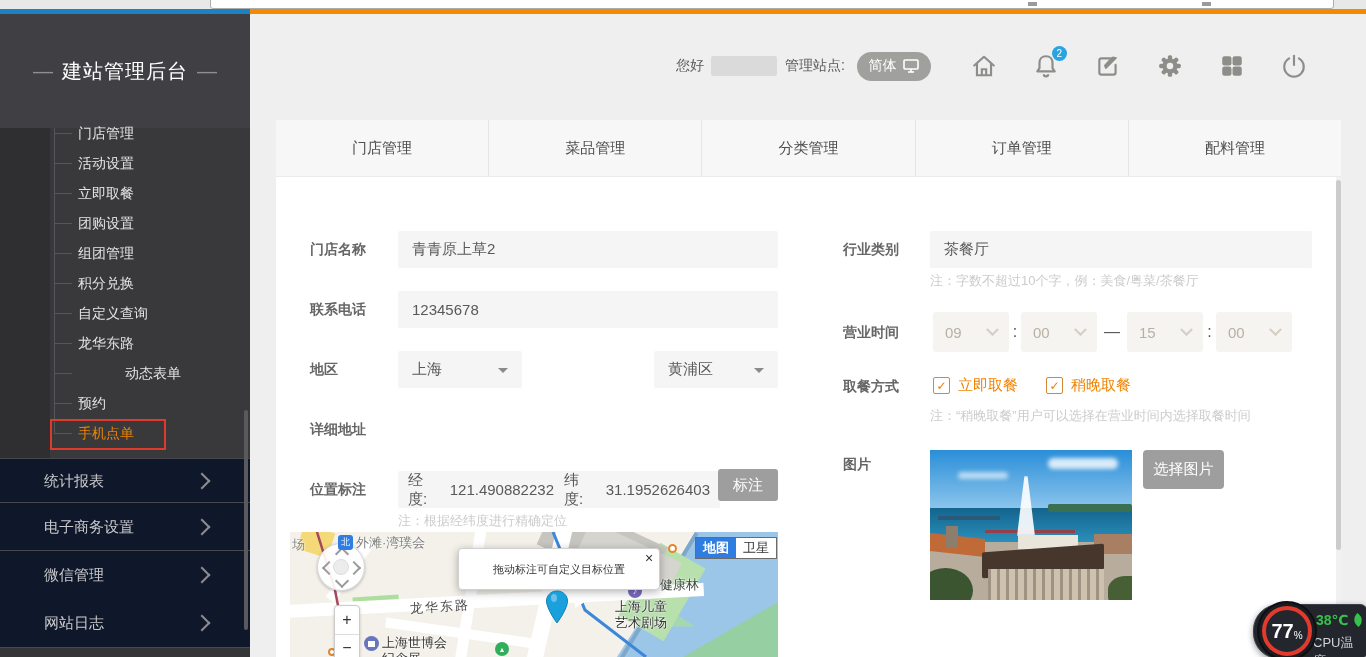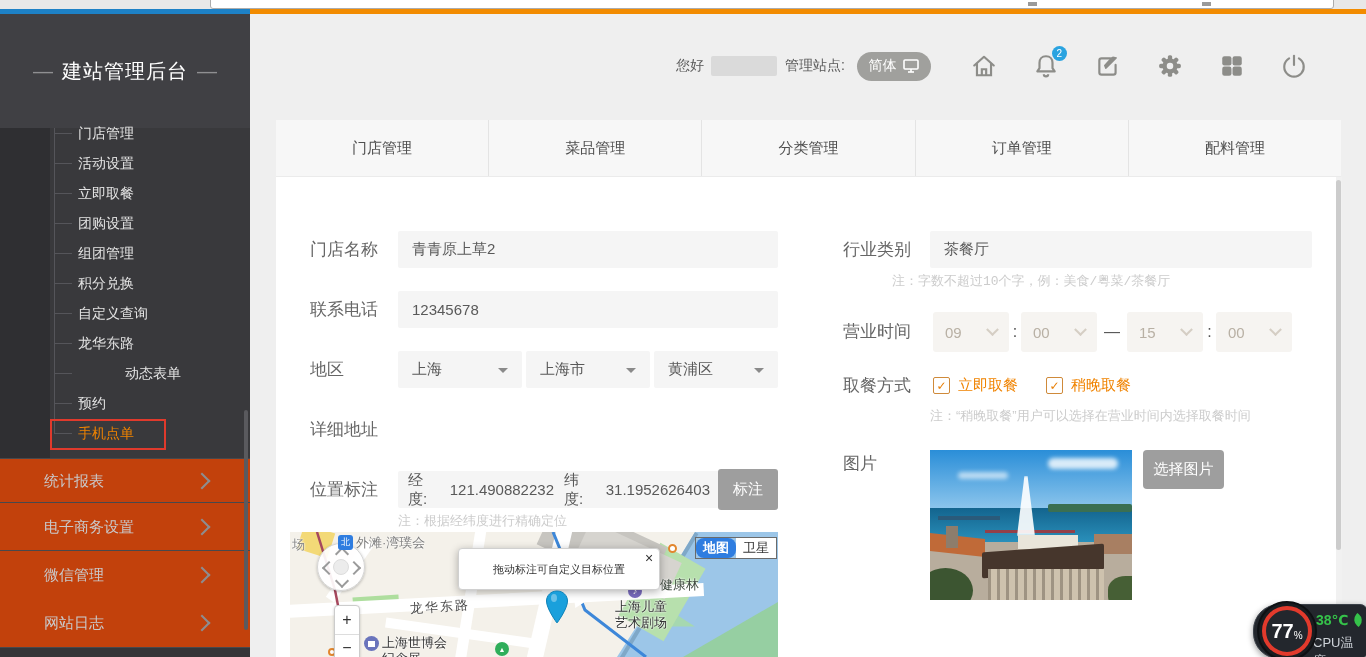--- a/index.html
+++ b/index.html
@@ -18,40 +18,40 @@
   .sb-title .t{color:#fff;font-size:20px;letter-spacing:1px;}
   .sb-title .d{color:#8f8f92;font-size:20px;}
   .sb-sub{left:0;top:114px;width:250px;height:330px;background:#39393c;}
   .sb-gutter{left:0;top:114px;width:50px;height:330px;background:#2f2f32;}
   .tree-line{left:54px;top:114px;width:1px;height:306px;background:#55555a;}
   .tree-tick{width:18px;height:1px;background:#55555a;left:54px;}
   .sb-item{left:78px;width:150px;height:22px;color:#e4e4e4;font-size:14px;line-height:22px;cursor:pointer;}
   .sb-item.active{color:#f08300;}
   .active-box{left:50px;top:405px;width:112px;height:27px;border:2px solid #e03a2c;}
   .sb-scroll{left:244px;top:396px;width:4px;height:220px;background:#5a5a5e;border-radius:2px;}
-  .sb-group{left:0;width:250px;background:#c2410c;border-top:1px solid #48484c;display:flex;align-items:center;cursor:pointer;}
+  .sb-group{left:0;width:250px;background:#0f172a;border-top:1px solid #48484c;display:flex;align-items:center;cursor:pointer;}
   .sb-group .g-label{margin-left:44px;color:#c9c9cb;font-size:15px;}
   .g-chev{position:absolute;right:42px;width:10px;height:10px;border-top:2px solid #8d8d90;border-right:2px solid #8d8d90;transform:rotate(45deg);}
   
   .hdr{left:676px;top:48px;height:36px;display:flex;align-items:center;}
   .hdr-text{color:#5a5a5a;font-size:14px;}
   .name-box{width:66px;height:20px;background:#dadada;border-radius:2px;margin:0 8px 0 7px;}
   .lang-pill{margin-left:12px;width:74px;height:29px;border-radius:15px;background:#a0a09d;display:flex;align-items:center;justify-content:center;gap:7px;color:#fff;font-size:14px;cursor:pointer;}
   .hicon{margin-left:36px;width:26px;height:26px;position:relative;cursor:pointer;}
   .hicon svg{display:block;}
   .badge{position:absolute;top:-7px;right:-8px;width:15px;height:15px;border-radius:50%;background:#2aa3e0;color:#fff;font-size:10px;display:flex;align-items:center;justify-content:center;}
   
   .tabbar{left:276px;top:120px;width:1065px;height:57px;background:#f7f7f7;display:flex;border-bottom:1px solid #ebebeb;box-sizing:border-box;}
   .tab{flex:1;display:flex;align-items:center;justify-content:center;font-size:15px;color:#4f4f4f;border-right:1px solid #e4e4e4;cursor:pointer;}
   .tab:last-child{border-right:none;}
   .panel{left:276px;top:177px;width:1065px;height:480px;background:#fff;}
   .scroll-track{left:1336px;top:177px;width:6px;height:480px;background:#f1f1f1;}
   .scroll-thumb{left:1336px;top:180px;width:5px;height:370px;background:#ccc;border-radius:3px;}
   
-  .flabel{font-size:17px;color:#666;}
+  .flabel{font-size:14px;color:#666;font-weight:bold;}
   .field{background:#f5f5f5;border-radius:2px;color:#595959;font-size:15px;display:flex;align-items:center;padding:0 14px;box-sizing:border-box;}
   .caret{margin-left:auto;width:0;height:0;border:5px solid transparent;border-top-color:#8a8a8a;transform:translateY(3px);}
   .note{font-size:13px;color:#ccc;white-space:nowrap;}
   .grey-btn{background:#9e9e9e;color:#fff;font-size:15px;display:flex;align-items:center;justify-content:center;cursor:pointer;}
   .tsel{background:#f6f4f1;border-radius:3px;color:#b8b0a4;font-size:15px;display:flex;align-items:center;padding:0 12px;box-sizing:border-box;cursor:pointer;}
   .tchev{margin-left:auto;width:7px;height:7px;border-right:2px solid #d5cec4;border-bottom:2px solid #d5cec4;transform:rotate(45deg) translate(-2px,-2px);}
   .tsep{color:#555;font-size:16px;display:flex;align-items:center;justify-content:center;}
   .cbrow{display:flex;align-items:center;}
   .cbox{width:15px;height:15px;border:1px solid #cf8a3a;border-radius:2px;background:#fff;display:flex;align-items:center;justify-content:center;color:#e87e04;font-size:12px;font-weight:bold;cursor:pointer;}
   .cblabel{margin-left:8px;color:#f08300;font-size:15px;}
@@ -68,21 +68,21 @@
   .c-dot{left:15px;top:15px;width:14px;height:14px;border-radius:50%;background:#ececec;border:1px solid #ddd;}
   .c-ar{width:8px;height:8px;border-top:2px solid #9a9a9a;border-left:2px solid #9a9a9a;}
   .north{left:48px;top:3px;width:15px;height:15px;background:#2f7de0;border-radius:3px;color:#fff;font-size:9px;display:flex;align-items:center;justify-content:center;}
   .zoomctl{left:44px;top:73px;width:24px;height:56px;background:#fff;border:1px solid #ccc;border-radius:4px;box-shadow:0 1px 3px rgba(0,0,0,.2);}
   .zcell{left:0;width:24px;height:28px;display:flex;align-items:center;justify-content:center;font-size:16px;color:#333;cursor:pointer;}
   .tooltip{left:168px;top:16px;width:200px;height:40px;background:#fff;border:1px solid #d0d0d0;border-radius:4px;box-shadow:0 2px 8px rgba(0,0,0,.3);display:flex;align-items:center;justify-content:center;font-size:11px;color:#333;}
   .tt-close{left:355px;top:18px;font-size:14px;color:#333;cursor:pointer;}
   .tt-tail{left:278px;top:56px;width:0;height:0;border-left:12px solid transparent;border-right:22px solid transparent;border-top:20px solid #fff;transform:skewX(-25deg);}
   .mapsat{left:405px;top:5px;display:flex;border:1px solid #6b6b6b;}
   .ms-btn{position:static;width:40px;height:20px;display:flex;align-items:center;justify-content:center;font-size:13px;cursor:pointer;}
-  .ms-map{background:#2f7de0;color:#fff;font-weight:bold;border-radius:8px;}
+  .ms-map{background:#2f7de0;color:#fff;font-weight:bold;}
   .ms-sat{background:#fff;color:#333;}
   .poi{border-radius:50%;display:flex;align-items:center;justify-content:center;color:#fff;}
   .ring{border:2px solid #e2862e;border-radius:50%;background:#fff;}
   
   .photo{left:930px;top:450px;width:202px;height:150px;overflow:hidden;background:#7cb8df;}
   .photo *{position:absolute;}
   
   .gauge-pill{left:1253px;top:604px;width:113px;height:53px;background:#23272d;border:1px solid #3a4048;border-radius:26px 8px 8px 26px;box-shadow:0 2px 6px rgba(0,0,0,.4);}
   .gauge-outer{left:1257px;top:601px;width:60px;height:60px;border-radius:50%;background:#191c20;border:2px solid #0e1013;box-sizing:border-box;}
   .gauge-ring{left:1262px;top:606px;width:50px;height:50px;border-radius:50%;border:4px solid #e23a2c;box-sizing:border-box;background:#23272d;display:flex;align-items:center;justify-content:center;}
@@ -236,44 +236,40 @@
   <div class="abs field" style="left:398px;top:231px;width:380px;height:37px;">青青原上草2</div>
 
   <div class="abs flabel" style="left:310px;top:291px;line-height:37px;">联系电话</div>
   <div class="abs field" style="left:398px;top:291px;width:380px;height:37px;">12345678</div>
 
   <div class="abs flabel" style="left:310px;top:351px;line-height:37px;">地区</div>
   <div class="abs field" style="left:398px;top:351px;width:124px;height:37px;">
     <span>上海</span>
     <span class="caret"></span>
   </div>
-  <div class="abs field" style="left:526px;top:351px;width:124px;height:37px;">
-    <span>上海市</span>
-    <span class="caret"></span>
-  </div>
   <div class="abs field" style="left:654px;top:351px;width:124px;height:37px;">
     <span>黄浦区</span>
     <span class="caret"></span>
   </div>
 
   <div class="abs flabel" style="left:310px;top:411px;line-height:37px;">详细地址</div>
 
   <div class="abs flabel" style="left:310px;top:471px;line-height:37px;">位置标注</div>
   <div class="abs field" style="left:398px;top:471px;width:322px;height:37px;padding:0 10px;">
     <span>经度:</span>
     <span style="margin-left:8px;">121.490882232</span>
     <span style="margin-left:10px;">纬度:</span>
     <span style="margin-left:8px;">31.1952626403</span>
   </div>
-  <div class="abs grey-btn" style="left:718px;top:469px;width:60px;height:41px;border-radius:3px;">标注</div>
+  <div class="abs grey-btn" style="left:718px;top:469px;width:60px;height:32px;border-radius:3px;">标注</div>
   <div class="abs note" style="left:398px;top:512px;">注：根据经纬度进行精确定位</div>
 
   <div class="abs flabel" style="left:843px;top:231px;line-height:37px;">行业类别</div>
   <div class="abs field" style="left:930px;top:231px;width:382px;height:37px;">茶餐厅</div>
-  <div class="abs note" style="left:892px;top:272px;font-family:Liberation Mono, monospace;">注：字数不超过10个字，例：美食/粤菜/茶餐厅</div>
+  <div class="abs note" style="left:930px;top:272px;">注：字数不超过10个字，例：美食/粤菜/茶餐厅</div>
 
   <div class="abs flabel" style="left:843px;top:312px;line-height:40px;">营业时间</div>
   <div class="abs tsel" style="left:933px;top:312px;width:76px;height:40px;">
     <span>09</span>
       <span class="tchev"></span>
   </div>
   <div class="abs tsep" style="left:1009px;top:312px;width:12px;height:40px;">:</div>
   <div class="abs tsel" style="left:1021px;top:312px;width:76px;height:40px;">
     <span>00</span>
       <span class="tchev"></span>

